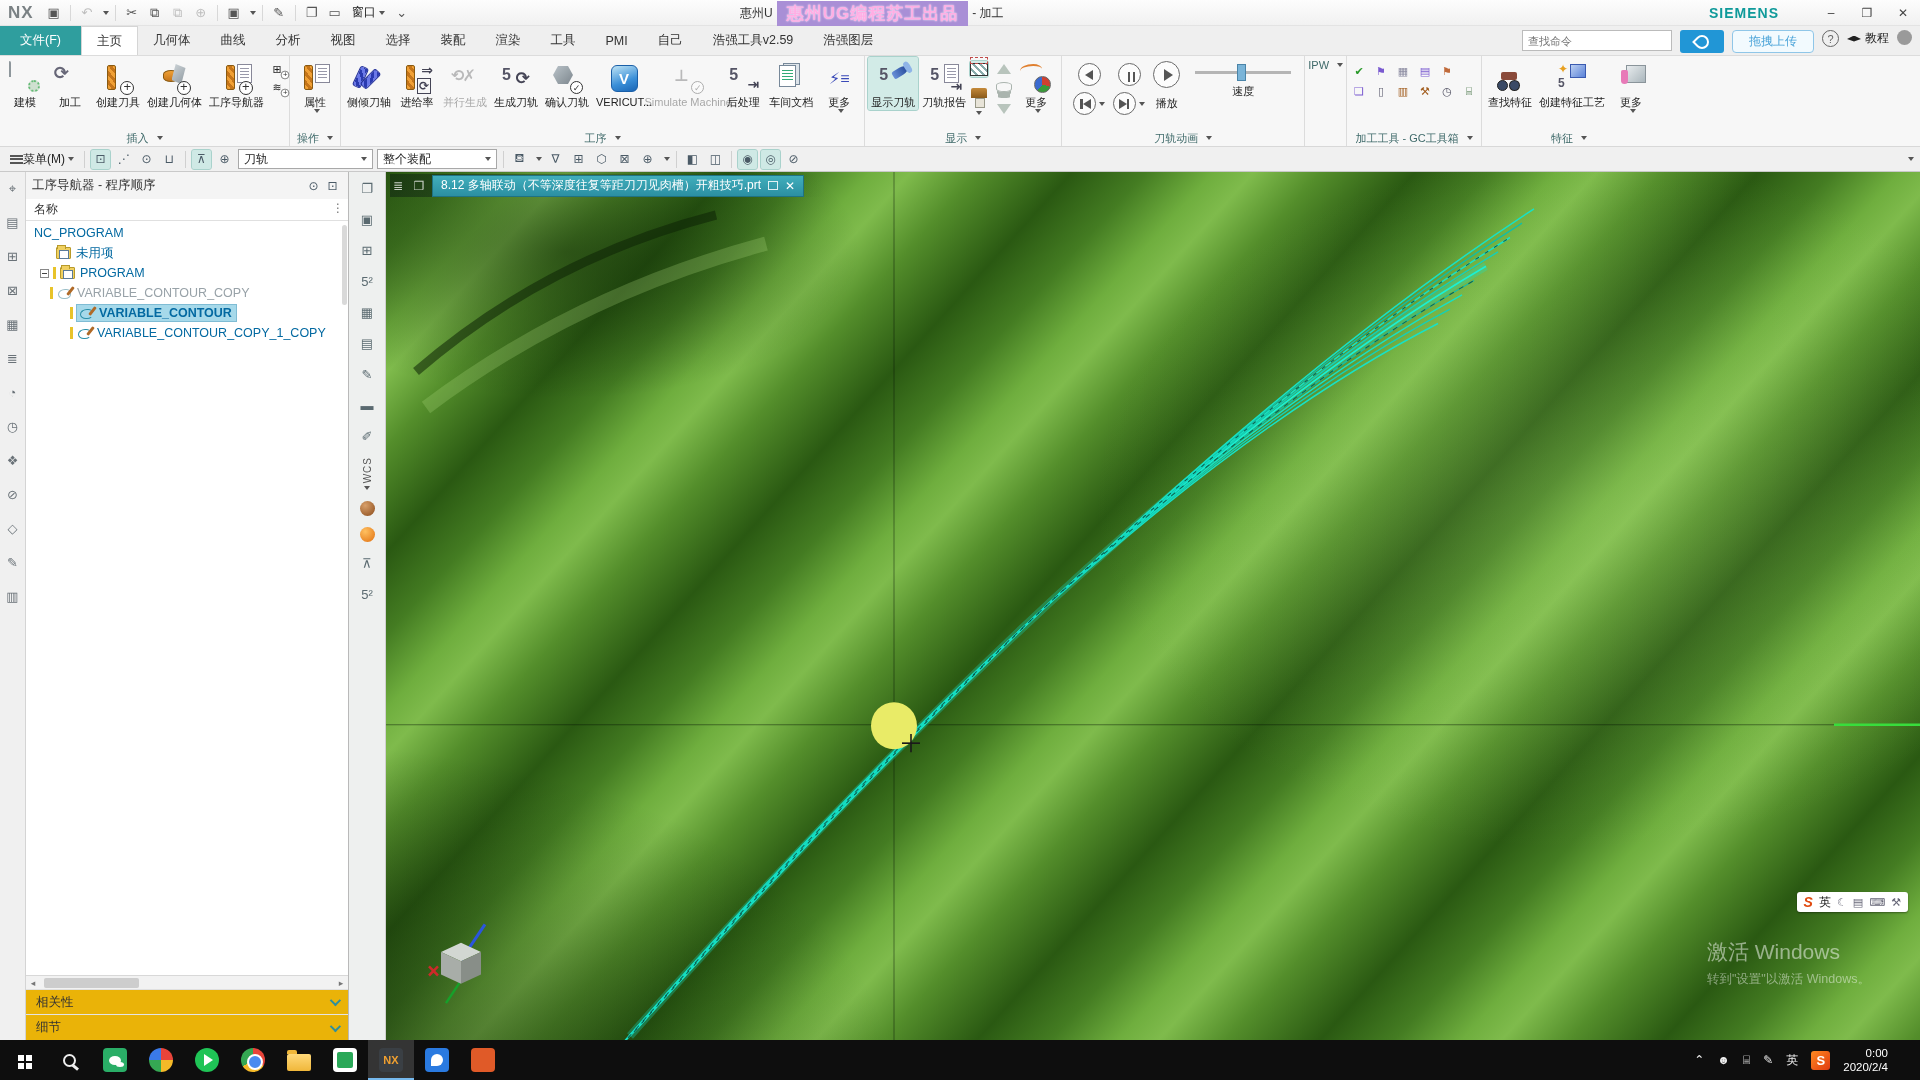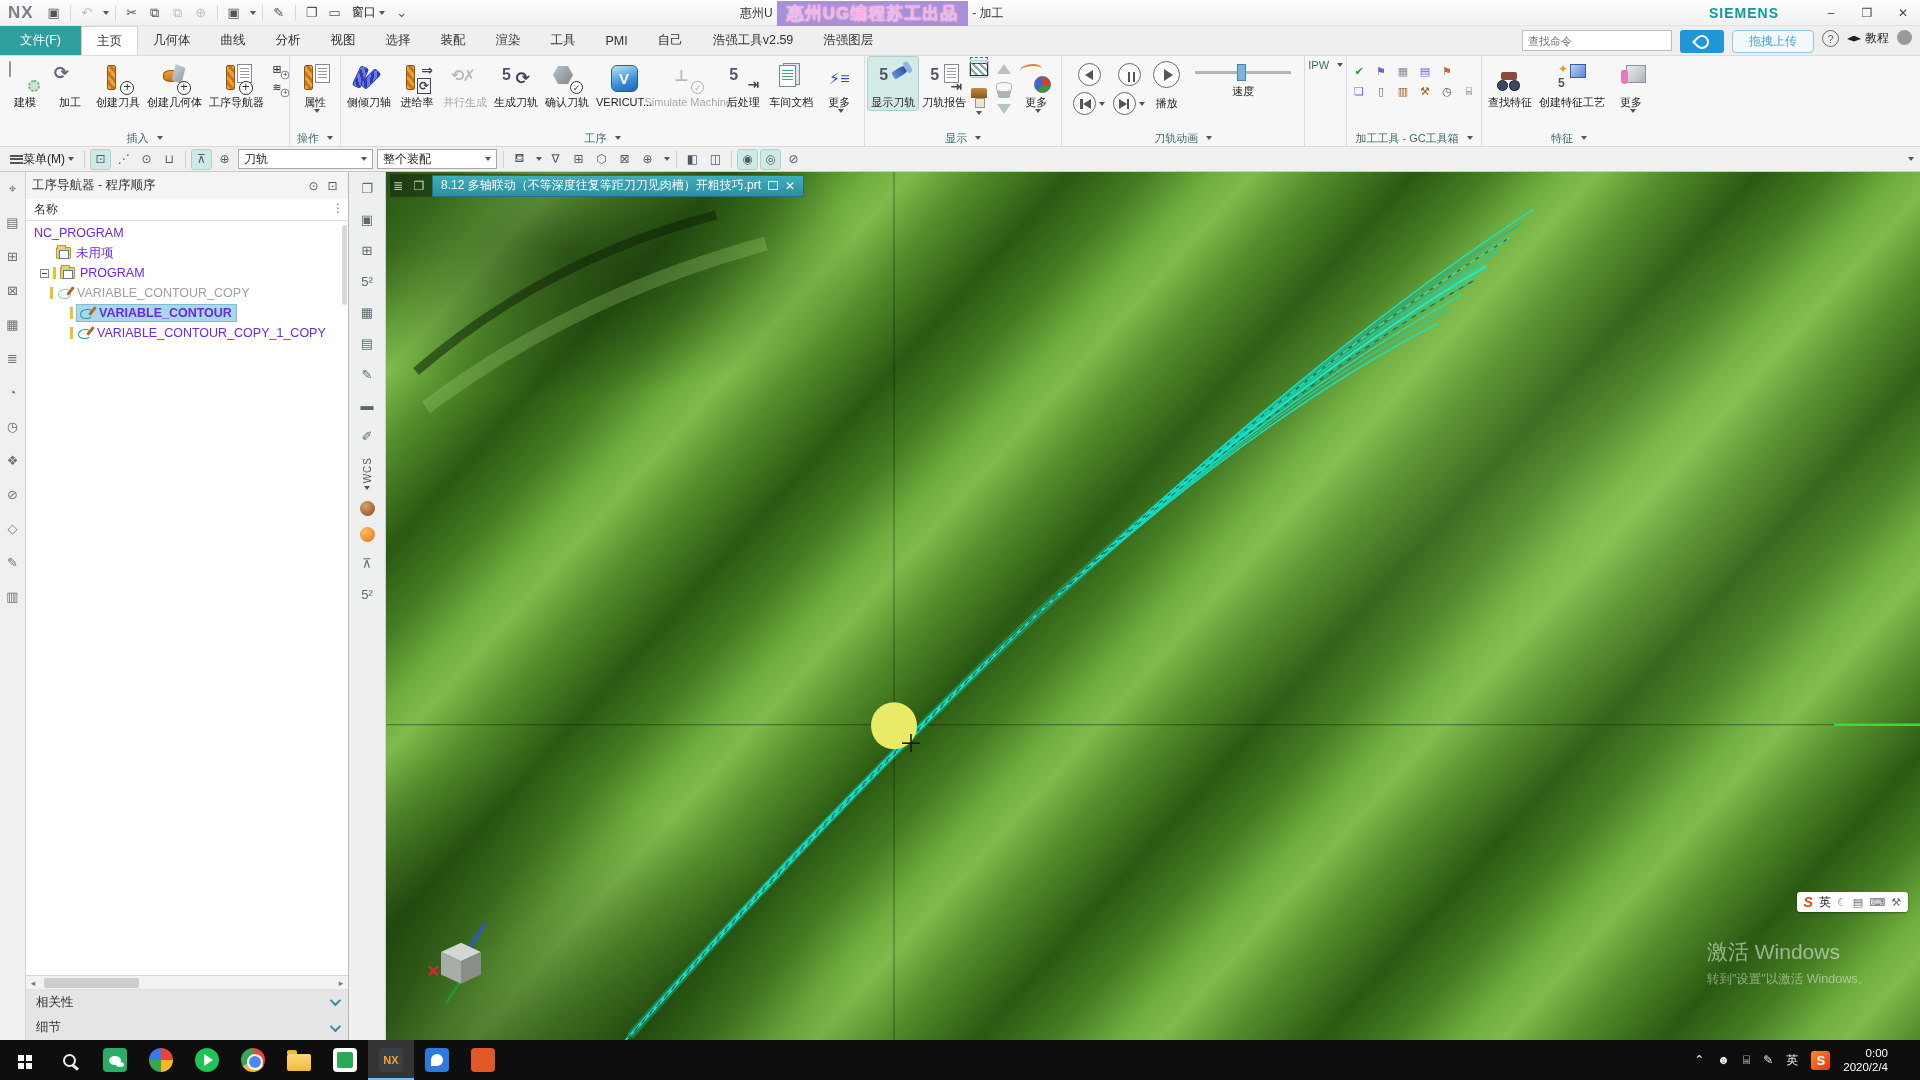--- a/index.html
+++ b/index.html
@@ -130,40 +130,40 @@
   .main { flex:1; display:flex; min-height:0; }
   .resstrip { width:26px; background:#f0f0f0; border-right:1px solid #d4d4d4; display:flex; flex-direction:column; align-items:center; padding-top:8px; gap:17px; }
   .rsico { width:17px; height:17px; display:flex; align-items:center; justify-content:center; color:#6a7278; font-size:13px; }
 
   .sidebar { width:323px; background:#fff; border-right:1px solid #b9b9b9; position:relative; display:flex; flex-direction:column; }
   .sb-head { height:27px; display:flex; align-items:center; padding:0 6px; background:#f4f4f4; color:#333; font-size:12.5px; }
   .sb-head .sp { flex:1; }
   .sb-col { height:22px; border-bottom:1px solid #e0e0e0; display:flex; align-items:center; padding:0 8px; color:#333; position:relative; }
   .sb-col .more-v { position:absolute; right:4px; top:2px; color:#777; font-size:12px; }
   .tree { flex:1; position:relative; padding-top:2px; overflow:hidden; }
-  .trow { height:20px; display:flex; align-items:center; font-size:12.5px; color:#6d28d9; white-space:nowrap; }
+  .trow { height:20px; display:flex; align-items:center; font-size:12.5px; color:#0369a1; white-space:nowrap; }
   .trow .exp { width:9px; height:9px; border:1px solid #888; background:#fff; margin-right:4px; position:relative; flex:none; }
   .trow .exp::before { content:""; position:absolute; left:1px; right:1px; top:3.2px; height:1.4px; background:#444; }
   .tmark { width:3px; height:12px; background:#e8c32a; margin-right:4px; flex:none; }
   .tfolder { width:15px; height:12px; background:#f0d060; border:1px solid #b89a2a; border-radius:1px; position:relative; margin-right:5px; flex:none; }
   .tfolder::before { content:""; position:absolute; left:0; top:-3px; width:7px; height:3px; background:#f0d060; border:1px solid #b89a2a; border-bottom:none; }
   .tfolder::after { content:""; position:absolute; right:1px; top:2px; width:8px; height:7px; background:#fff; border:1px solid #5a7a9a; }
   .topico { width:15px; height:14px; margin-right:5px; flex:none; position:relative; }
   .topico::before { content:""; position:absolute; left:1px; top:3px; width:11px; height:8px; border:1.6px solid #2a8fa8; border-radius:60% 40% 50% 50%; border-right-color:transparent; }
   .topico::after { content:""; position:absolute; right:0px; top:0px; width:3px; height:10px; background:#b06a28; transform:rotate(38deg); border-radius:1px; }
   .tsel { display:flex; align-items:center; background:#a6d9ea; outline:1px solid #7fbcd4; padding:1px 4px 1px 2px; }
   .muted { color:#98a2a8; }
   .muted .topico::before { border-color:#9abec8; }
   .tree-vscroll { position:absolute; right:1px; top:4px; width:5px; height:80px; background:#d9d9d9; border-radius:3px; }
   .sb-bottom { border-top:1px solid #d8d8d8; }
   .hscroll { height:14px; background:#f2f2f2; display:flex; align-items:center; border-bottom:1px solid #e0e0e0; }
   .hs-arrow { width:14px; height:12px; display:flex; align-items:center; justify-content:center; color:#777; font-size:9px; }
   .hs-track { flex:1; height:12px; position:relative; }
   .hs-thumb { position:absolute; left:4px; top:1px; width:95px; height:10px; background:#cdcdcd; border-radius:2px; }
-  .sb-sec { height:25px; display:flex; align-items:center; justify-content:space-between; padding:0 10px; border-bottom:1px solid #e4e4e4; background:#e5e5e5; color:#333; font-size:12.5px; }
+  .sb-sec { height:25px; display:flex; align-items:center; justify-content:space-between; padding:0 10px; border-bottom:1px solid #e4e4e4; background:#eab308; color:#333; font-size:12.5px; }
   .chev { width:8px; height:8px; border-right:2px solid #2e8f9e; border-bottom:2px solid #2e8f9e; transform:rotate(45deg) translateY(-2px); }
 
   
   .vp { flex:1; display:flex; min-width:0; position:relative; }
   .vpstrip { width:37px; background:#eef0ef; border-right:1px solid #d0d0d0; display:flex; flex-direction:column; align-items:center; padding-top:6px; gap:11px; z-index:3; }
   .vpico { width:22px; height:20px; display:flex; align-items:center; justify-content:center; color:#5a6a70; font-size:13px; }
   .dot-brown { width:15px; height:15px; border-radius:50%; background:radial-gradient(circle at 35% 30%,#d8a06a,#8a4a1a); }
   .dot-orange { width:15px; height:15px; border-radius:50%; background:radial-gradient(circle at 35% 30%,#ffc060,#e07010); }
   .wcsv { display:flex; flex-direction:column; align-items:center; color:#555; font-size:10px; letter-spacing:1px; }
   .wcsv .t { writing-mode:vertical-lr; transform:rotate(180deg); }

